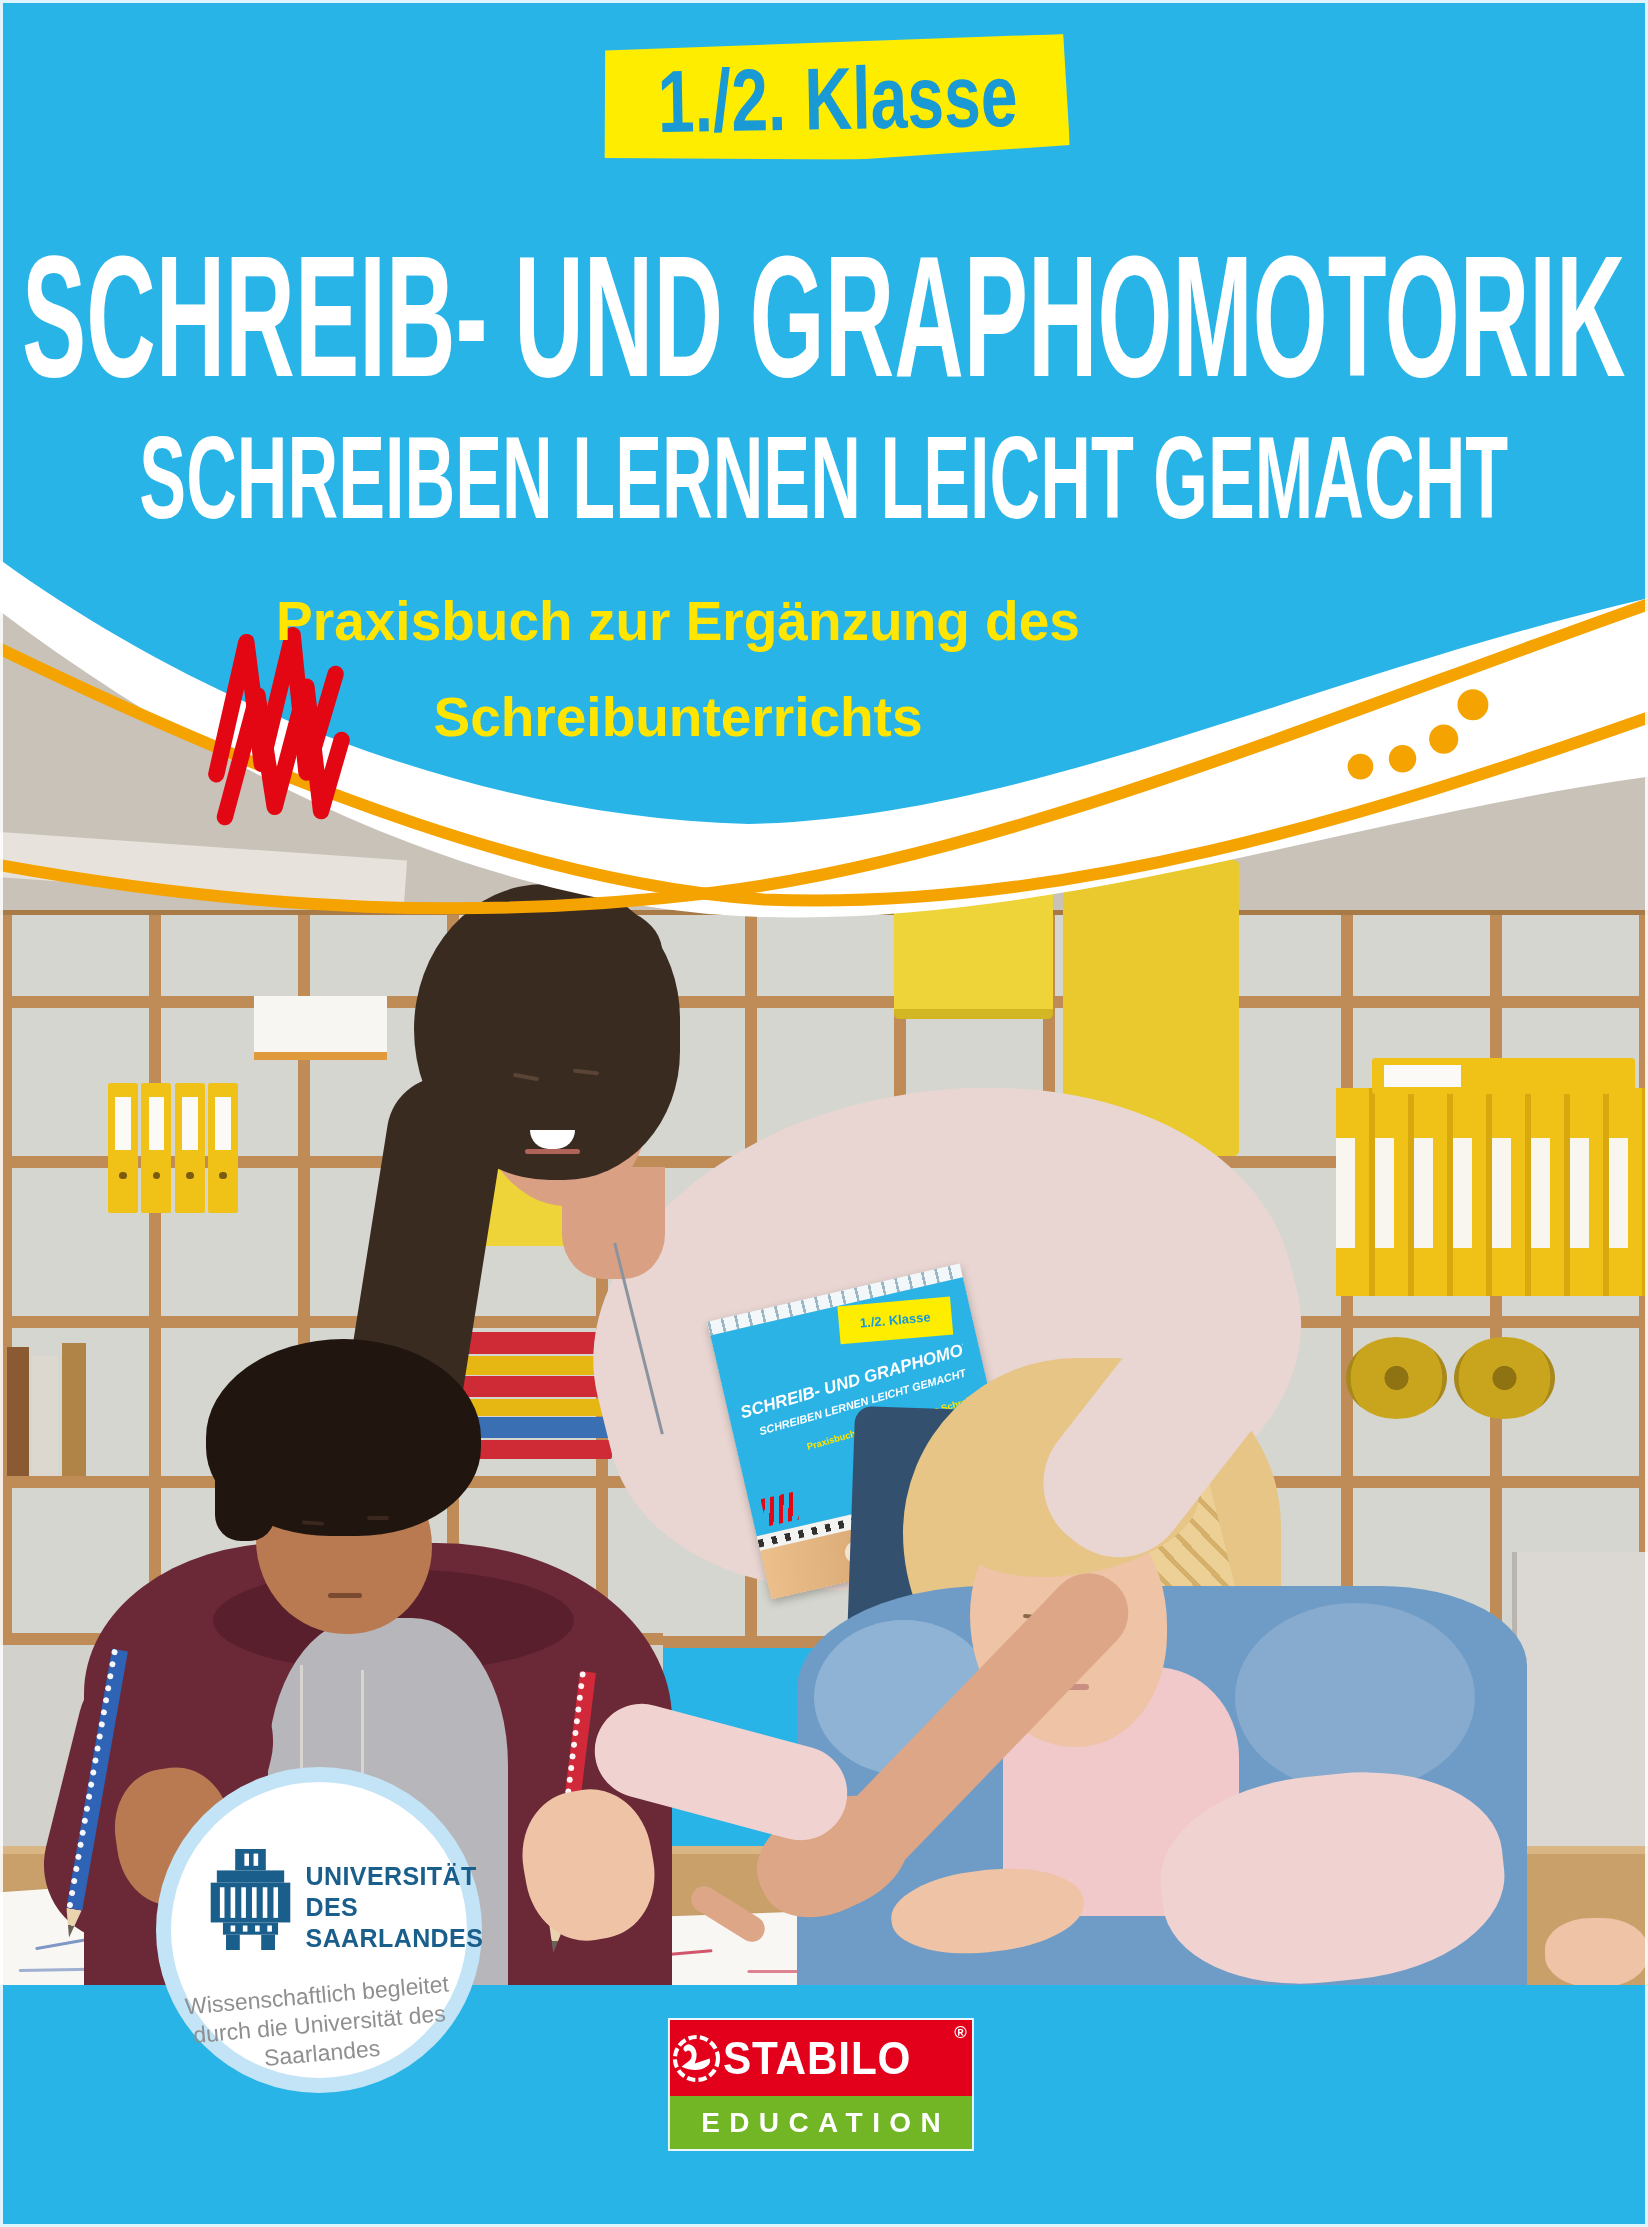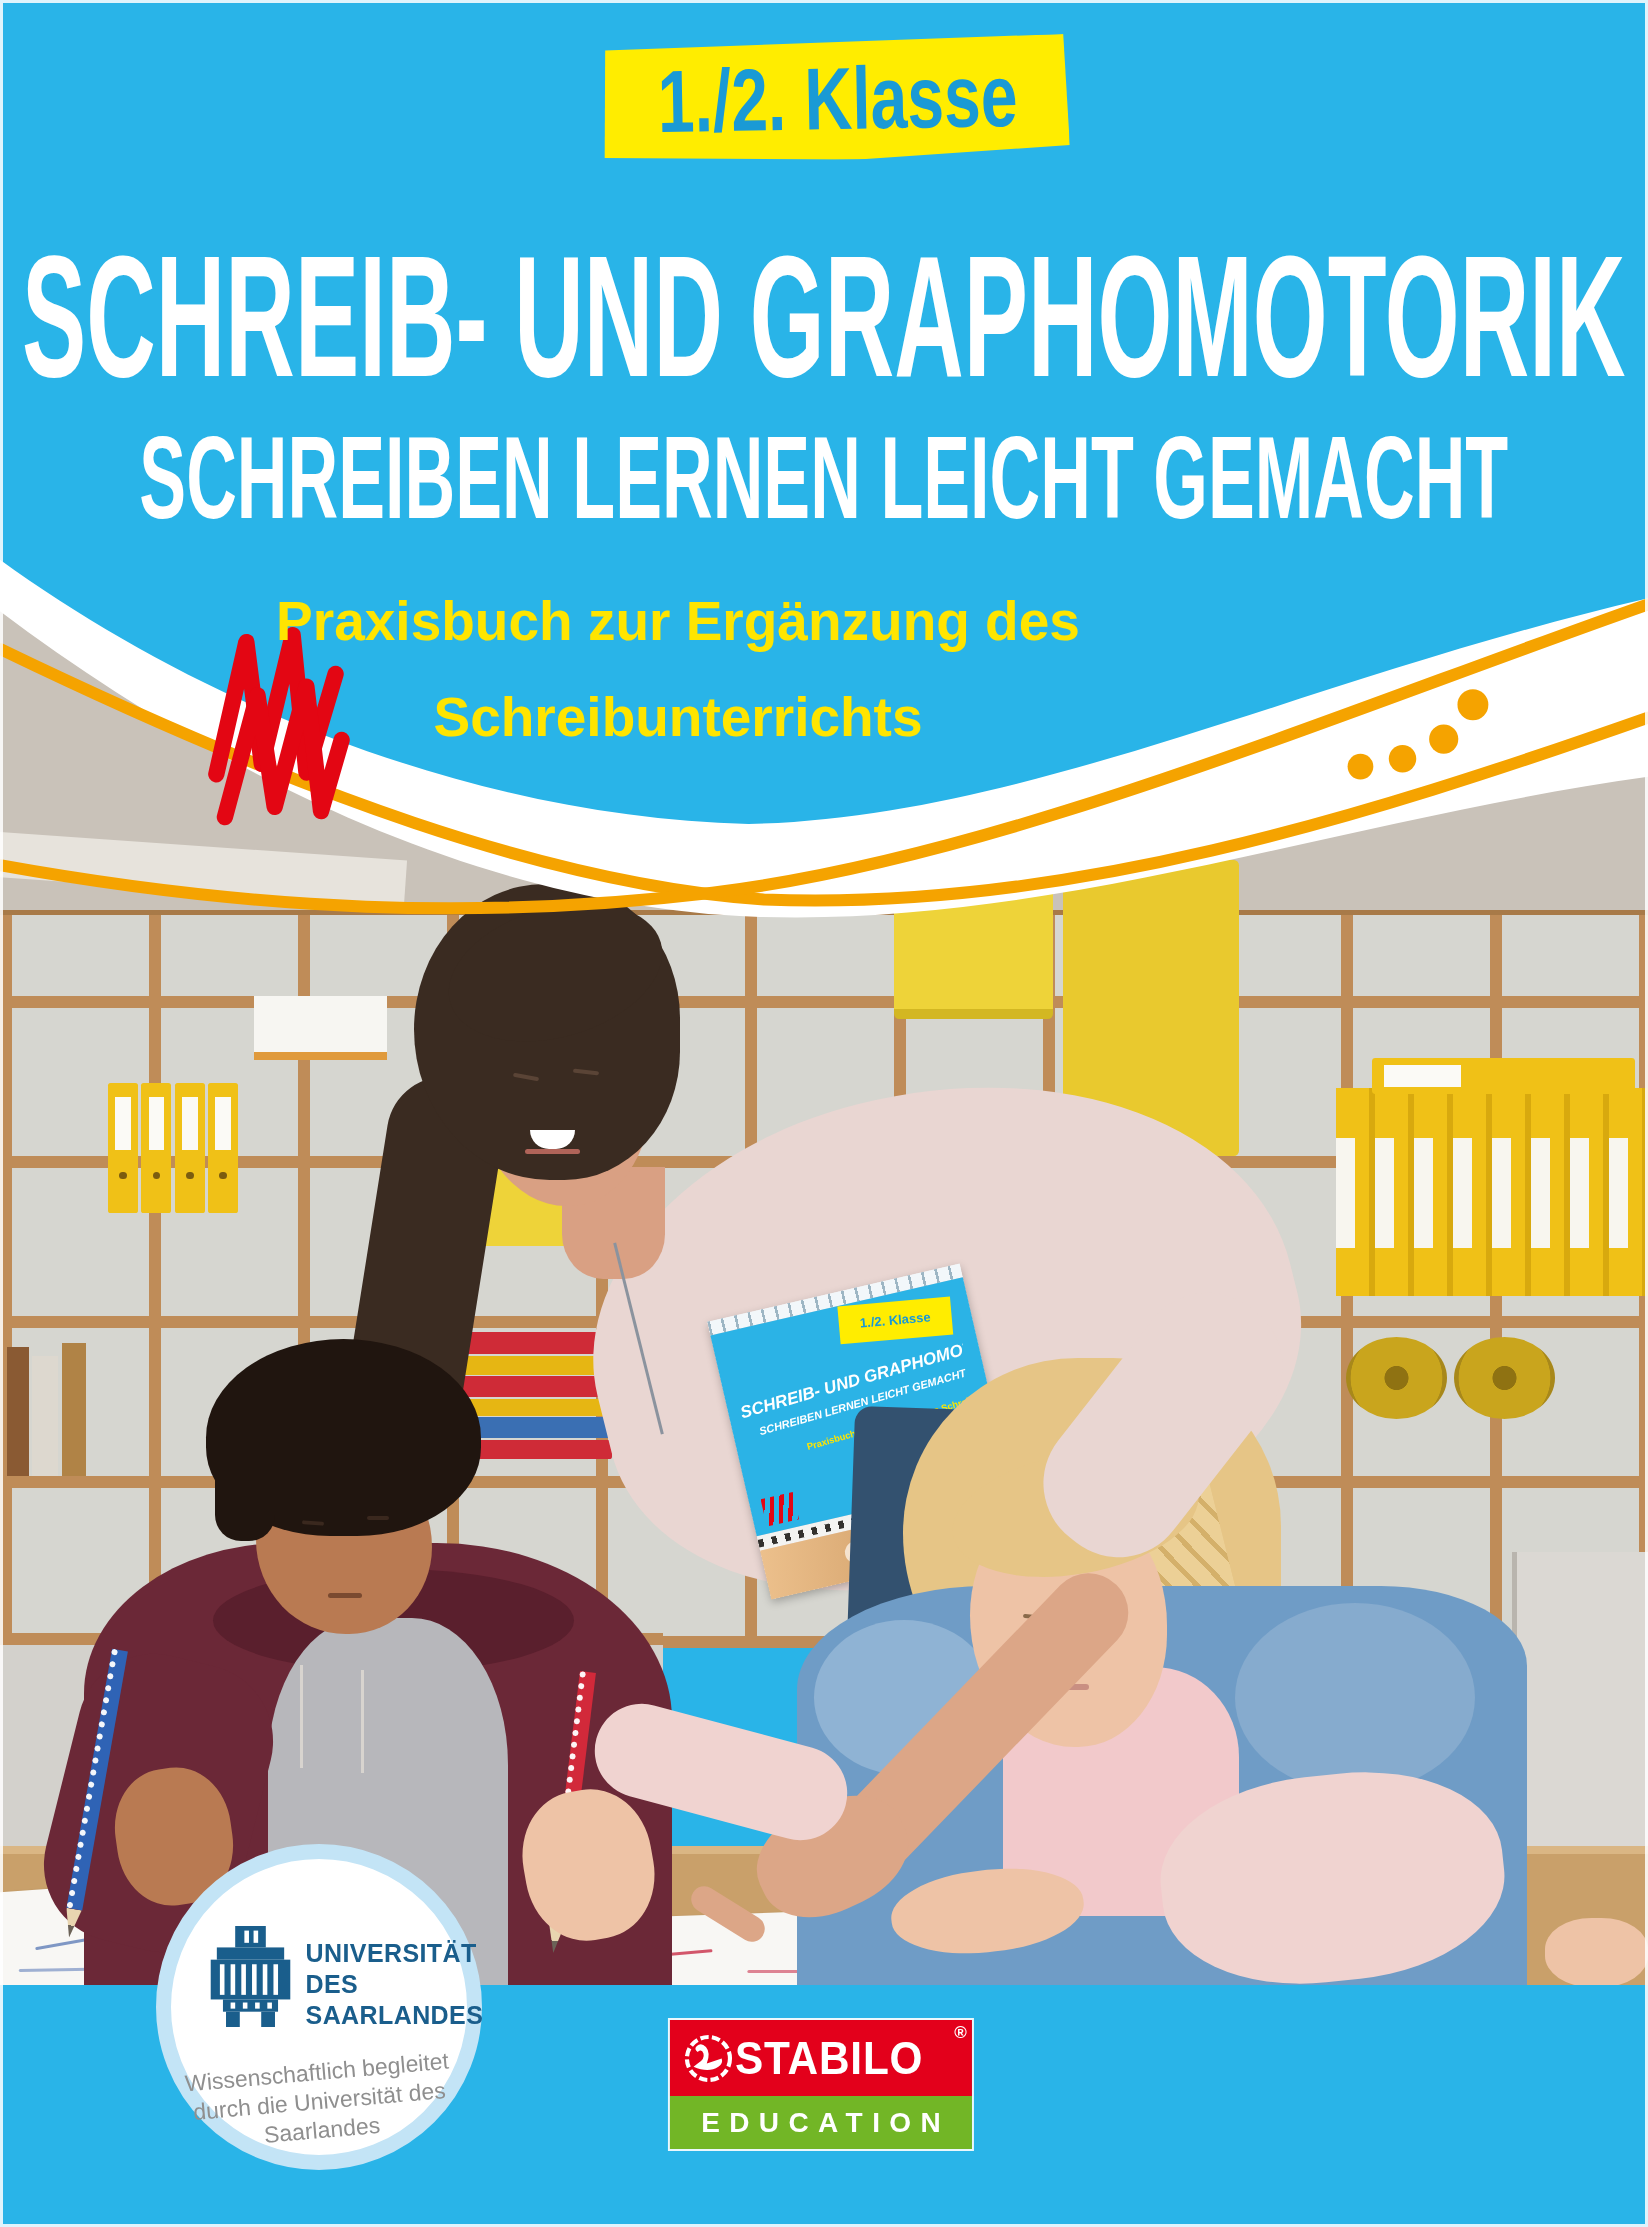--- a/index.html
+++ b/index.html
@@ -144,28 +144,28 @@
   .title-line { top:230px; }
   .title-line span { font-size:172px; font-weight:bold; color:#fff; line-height:1; white-space:nowrap; transform:scaleX(.56); }
   .subtitle-line { top:419px; }
   .subtitle-line span { font-size:117px; font-weight:bold; color:#fff; line-height:1; white-space:nowrap; transform:scaleX(.60); }
   .tagline { left:0; top:573px; width:1356px; text-align:center; z-index:45; }
   .tagline div { font-size:55px; line-height:96px; font-weight:bold; color:#ffe500; }
 
   
   .bottom-bar { left:0; top:1985px; width:1648px; height:242px; background:#29b4e8; z-index:50; }
   .stabilo-block { position:absolute; left:50%; top:33px; transform:translateX(-51%); border:2.6px solid rgba(255,255,255,.9); z-index:55; }
-  .stabilo-red { width:302px; height:76px; background:#e3001b; position:relative; display:flex; align-items:center; padding-left:12px; }
+  .stabilo-red { width:302px; height:76px; background:#e3001b; position:relative; display:flex; align-items:center; padding-left:0; }
   .stabilo-word { color:#fff; font-size:46px; font-weight:bold; letter-spacing:0.9px; transform:scaleX(.92); transform-origin:left center; }
   .stabilo-reg { position:absolute; right:5.2px; top:3.4px; color:#fff; font-size:17px; font-weight:bold; }
   .stabilo-green { width:302px; height:53px; background:#72b626; display:flex; align-items:center; justify-content:center; }
   .stabilo-education { color:#fff; font-size:28px; font-weight:bold; letter-spacing:9.4px; padding-left:9.4px; }
 
   
-  .seal { left:156px; top:1844px; width:326px; height:326px; background:#fff; border:15.5px solid #c3e4f6; border-radius:50%; z-index:60; }
+  .seal { left:156px; top:1767px; width:326px; height:326px; background:#fff; border:15.5px solid #c3e4f6; border-radius:50%; z-index:60; }
   .seal-row { position:absolute; left:33px; top:67px; display:flex; align-items:flex-start; }
   .uni-text { margin-left:8.6px; margin-top:12px; color:#1a5e8c; font-weight:bold; font-size:25px; line-height:31px; letter-spacing:0.4px; }
   .seal-caption { position:absolute; left:6.9px; top:199px; width:283px; text-align:center; transform:rotate(-5deg);
     color:#8f8f8f; font-size:23px; line-height:29px; }
 
   .cover-edge { left:0; top:0; width:1648px; height:2227px; border:3.4px solid rgba(255,255,255,.85); z-index:70; pointer-events:none; }
 </style>
 </head>
 <body>
 

